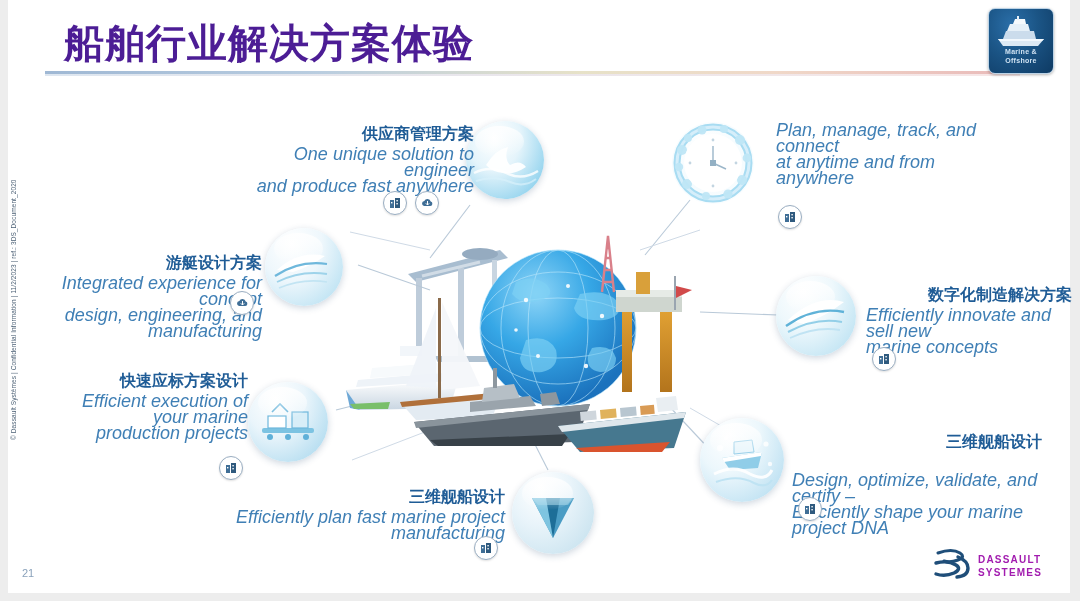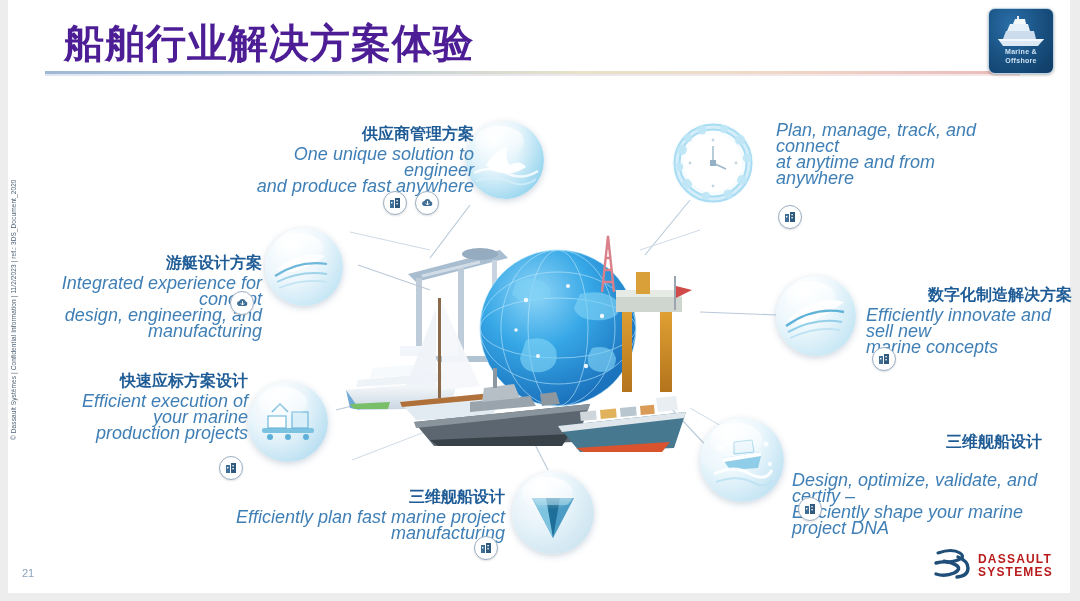--- a/index.html
+++ b/index.html
@@ -63,22 +63,22 @@
   }
 
   
   #page-number {
     position:absolute; left:22px; bottom:22px;
     font-size:11px; color:#8aa2bb;
   }
   #ds-logo { position:absolute; right:28px; bottom:18px; width:120px; height:34px; }
   #ds-logo .ds-words {
     position:absolute; left:46px; top:4px;
-    font-size:12px; font-weight:bold; line-height:13px;
-    color:#b91c1c; letter-spacing:1.2px;
+    font-size:10px; font-weight:bold; line-height:13px;
+    color:#a21caf; letter-spacing:1.2px;
   }
 
   
   #center-art { position:absolute; left:330px; top:190px; width:420px; height:270px; }
 
   
   #connectors { position:absolute; left:0; top:0; width:1080px; height:601px; }
 
   
   .bubble {

